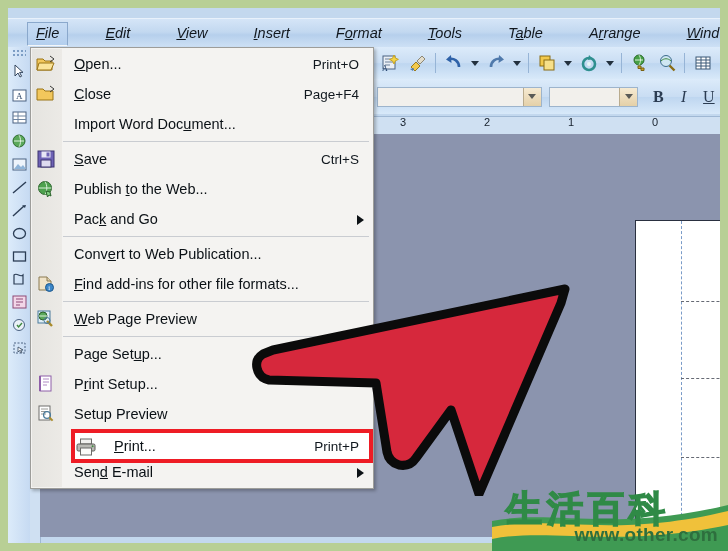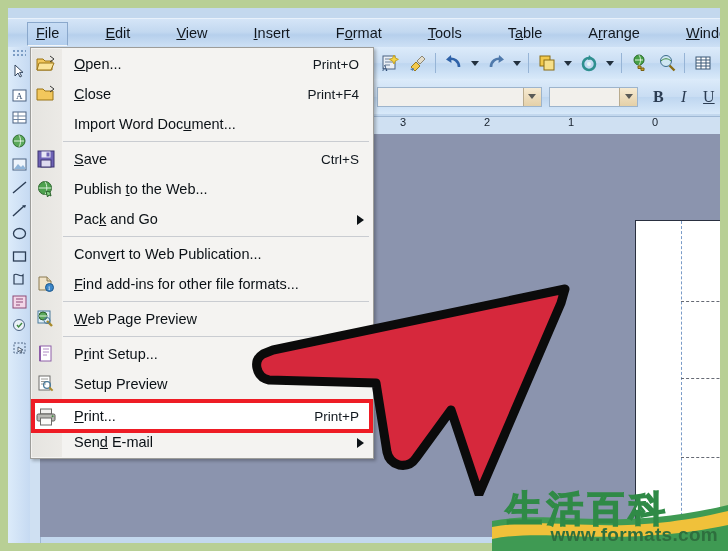--- a/index.html
+++ b/index.html
@@ -23,21 +23,21 @@
     border-top:1px solid #e8f1fb;
     display:flex;align-items:center;
   }
   #menubar .grip{
     width:9px;height:22px;margin-left:3px;margin-right:2px;
     background-image:radial-gradient(circle,#7c9dc4 1px,transparent 1px);
     background-size:4px 4px;background-position:1px 1px;
   }
   .mitem{
     font-size:14.5px;color:#12181f;padding:3px 9px 4px 9px;margin:0 14px;
-    white-space:nowrap;line-height:17px;
+    white-space:nowrap;line-height:17px;font-style:italic;
   }
   .mitem.sel{
     background:linear-gradient(to bottom,#c7dcf4,#b4cfee);
     border:1px solid #8aa8cc;border-bottom:1px solid #f3f6f9;
     padding:2px 8px 3px 8px;
   }
   .mitem u{text-decoration:underline;}
 
   
   #toolrow1{
@@ -376,21 +376,21 @@
     </div>
 
     <div class="mi">
       <span class="ico">
         <svg width="20" height="18" viewBox="0 0 20 18">
             <path d="M1 4h6l2 2h8v9H1z" fill="#f2c75c" stroke="#9a7417"></path>
             <path d="M14 1l4 3-4 3" fill="none" stroke="#3a3a38"></path>
           </svg>
       </span>
       <span class="lbl"><u>C</u>lose</span>
-      <span class="acc">Print+F4</span>
+      <span class="acc">Page+F4</span>
     </div>
 
     <div class="mi">
       <span class="lbl">Import Word Doc<u>u</u>ment...</span>
     </div>
 
     <div class="msep"></div>
 
     <div class="mi">
       <span class="ico">
@@ -450,20 +450,23 @@
             <path d="M2 6h8" stroke="#d9f0d9"></path>
             <path d="M10 11l5 5" stroke="#a98b2a" stroke-width="2.4"></path>
             <circle cx="10" cy="10.5" r="3" fill="none" stroke="#4b7b9b"></circle>
           </svg>
       </span>
       <span class="lbl"><u>W</u>eb Page Preview</span>
     </div>
 
     <div class="msep"></div>
 
+    <div class="mi">
+      <span class="lbl">Page Set<u>u</u>p...</span>
+    </div>
 
     <div class="mi">
       <span class="ico">
         <svg width="16" height="18" viewBox="0 0 16 18">
             <rect x="2" y="1" width="11" height="15" fill="#fff" stroke="#8e5fa8"></rect>
             <path d="M2 1v15" stroke="#8e5fa8" stroke-width="2"></path>
             <path d="M5 4h6M5 7h6M5 10h4" stroke="#b08ac4"></path>
           </svg>
       </span>
       <span class="lbl">P<u>r</u>int Setup...</span>
@@ -474,21 +477,21 @@
         <svg width="18" height="18" viewBox="0 0 18 18">
             <rect x="2" y="1" width="11" height="14" fill="#fff" stroke="#6f6f6c"></rect>
             <path d="M4 4h7M4 6.5h7M4 9h5" stroke="#9a9a96"></path>
             <circle cx="10" cy="10" r="3.4" fill="none" stroke="#4b7b9b" stroke-width="1.3"></circle>
             <path d="M12.4 12.4l3.2 3.2" stroke="#a98b2a" stroke-width="2"></path>
           </svg>
       </span>
       <span class="lbl">Setup Preview</span>
     </div>
 
-    <div style="position:relative;height:28px;">
+    <div style="position:relative;height:28px;margin-left:40px;">
       <div id="printhl"></div>
       <div class="mi hl" style="height:34px;">
         <span class="ico" style="top:7px">
           <svg width="20" height="18" viewBox="0 0 20 18">
             <rect x="4.5" y="1" width="11" height="5" fill="#f0f0ee" stroke="#6b6b68"></rect>
             <rect x="1" y="6" width="18" height="7" rx="1.4" fill="#b9b9b4" stroke="#5c5c59"></rect>
             <rect x="4.5" y="10" width="11" height="7" fill="#fbfbf9" stroke="#6b6b68"></rect>
             <circle cx="16.6" cy="8.2" r="1" fill="#3f8a3f"></circle>
           </svg>
         </span>
@@ -509,13 +512,13 @@
 <svg id="redarrow" viewBox="0 0 330 250">
   <path d="M94 2 L12 193 L8 207 L300 146 L310 142 Q318 137 316 128 Q314 118 304 116
            L197 113 L186 44 Q184 34 174 31 Q163 29 157 38 L122 86 Z" transform="rotate(180 165 125)" fill="#d6283c" stroke="#0b0b0b" stroke-width="9" stroke-linejoin="round"></path>
 </svg>
 
 <svg id="wm" viewBox="0 0 236 64">
   <path d="M0 34 C60 22 120 46 236 18 L236 64 L0 64 Z" fill="#3f9a53"></path>
   <path d="M0 40 C60 28 120 52 236 24 L236 38 C120 62 60 40 0 52 Z" fill="#f0c13a"></path>
   <text x="14" y="34" font-family="DejaVu Sans, sans-serif" font-size="36" font-weight="bold" fill="none" stroke="#2f8a46" stroke-width="1.6" letter-spacing="5">生活百科</text>
 </svg>
-<div id="wmurl">www.formats.com</div>
+<div id="wmurl">www.other.com</div>
 
 </body></html>

